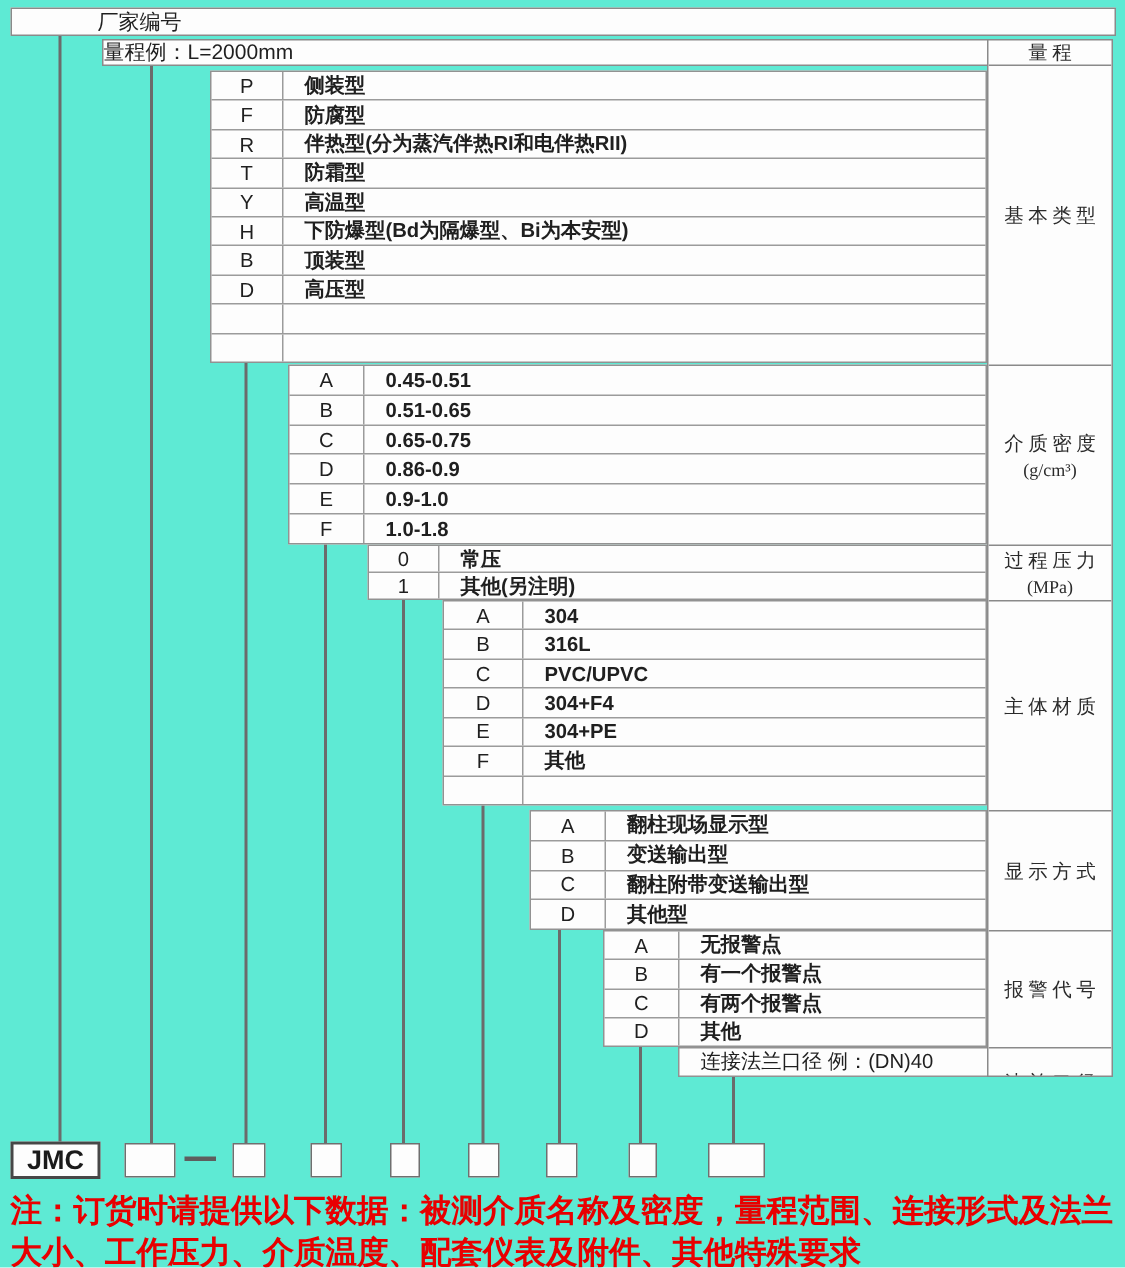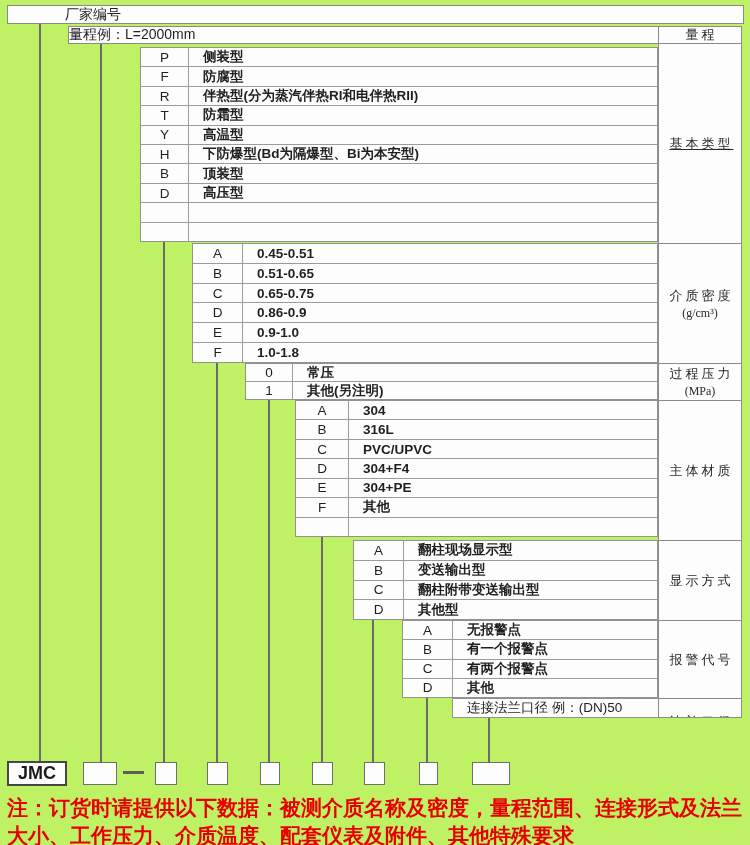--- a/index.html
+++ b/index.html
@@ -1,19 +1,19 @@
 <!DOCTYPE html>
 <html><head>
 <meta charset="utf-8">
 <style>
   * { margin:0; padding:0; box-sizing:border-box; }
   html,body { background:#ffffff; }
   .page {
     position:relative; width:750px; height:845px;
-    background:#bef264; overflow:hidden;
+    background:#5eead4; overflow:hidden;
     font-family:"Liberation Sans", sans-serif; color:#1f1f1f;
   }
   
   .factory-box {
     position:absolute; left:7px; top:5px; width:737px; height:19px;
     border:1px solid #8a8a8a; background:#fdfdfd;
     display:flex; align-items:center; padding-left:57px; font-size:14px;
   }
   
   .range-row {
@@ -106,21 +106,21 @@
   </div>
 
   <div class="range-row">
     <span>量程例：L=2000mm</span>
   </div>
 
   <div class="label-col">
     <div class="label-cell" style="height:17px;">
       <span class="lc-main">量程</span>
     </div>
-    <div class="label-cell" style="height:200px;text-decoration:underline;">
+    <div class="label-cell" style="height:200px;">
       <span class="lc-main">基本类型</span>
     </div>
     <div class="label-cell" style="height:120px;">
       <span class="lc-main">介质密度</span>
       <span class="lc-unit">(g/cm³)</span>
     </div>
     <div class="label-cell" style="height:37px;">
       <span class="lc-main">过程压力</span>
       <span class="lc-unit">(MPa)</span>
     </div>
@@ -282,21 +282,21 @@
         <span class="tkey">C</span>
         <span class="tval">有两个报警点</span>
       </div>
     <div class="trow">
         <span class="tkey">D</span>
         <span class="tval">其他</span>
       </div>
   </div>
 
   <div class="flange-row">
-    <span>连接法兰口径 例：(DN)50</span>
+    <span>连接法兰口径 例：(DN)40</span>
   </div>
 
   <div class="jmc-box">JMC</div>
   <div class="model-box" style="left:83px;  width:34px;"></div>
   <div class="model-dash"></div>
   <div class="model-box" style="left:155px; width:22px;"></div>
   <div class="model-box" style="left:207px; width:21px;"></div>
   <div class="model-box" style="left:260px; width:20px;"></div>
   <div class="model-box" style="left:312px; width:21px;"></div>
   <div class="model-box" style="left:364px; width:21px;"></div>

